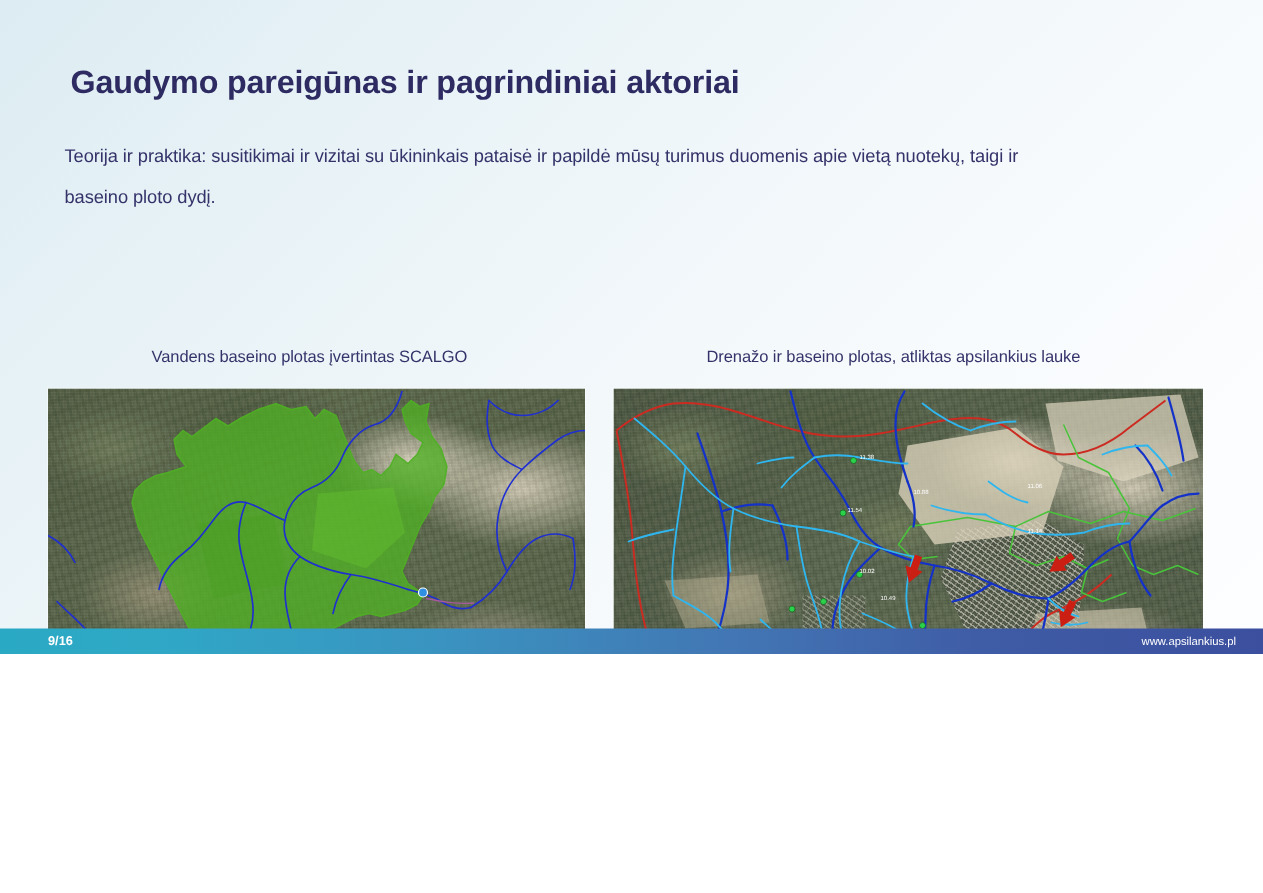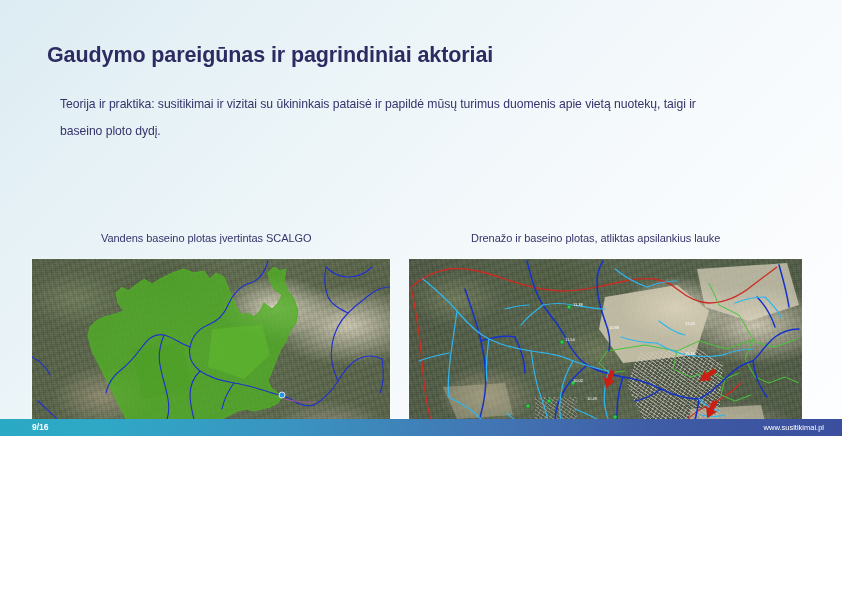--- a/index.html
+++ b/index.html
@@ -32,21 +32,21 @@
     font-size: 21.5px;
     font-weight: bold;
     color: #2d2b61;
     letter-spacing: -0.1px;
     line-height: 1.2;
   }
 
   
   #body-text {
     position: absolute;
-    left: 60px;
+    left: 43px;
     top: 91px;
     width: 655px;
     font-size: 12.2px;
     color: #35336a;
     line-height: 2.25;
     letter-spacing: -0.05px;
   }
 
   
   .caption {
@@ -350,16 +350,16 @@
         </g>
         <g fill="#cc1f14">
           <path d="M302,142 L296,152 L299.5,152 L299.5,161 L304.5,161 L304.5,152 L308,152 Z" transform="rotate(205 302 151)"></path>
         </g>
       </svg>
     </div>
   </div>
 
   <div id="footer">
     <div id="page-num">9/16</div>
-    <div id="footer-url">www.susitikimai.pl</div>
+    <div id="footer-url">www.apsilankius.pl</div>
   </div>
 
 </div>
 
 </body></html>

